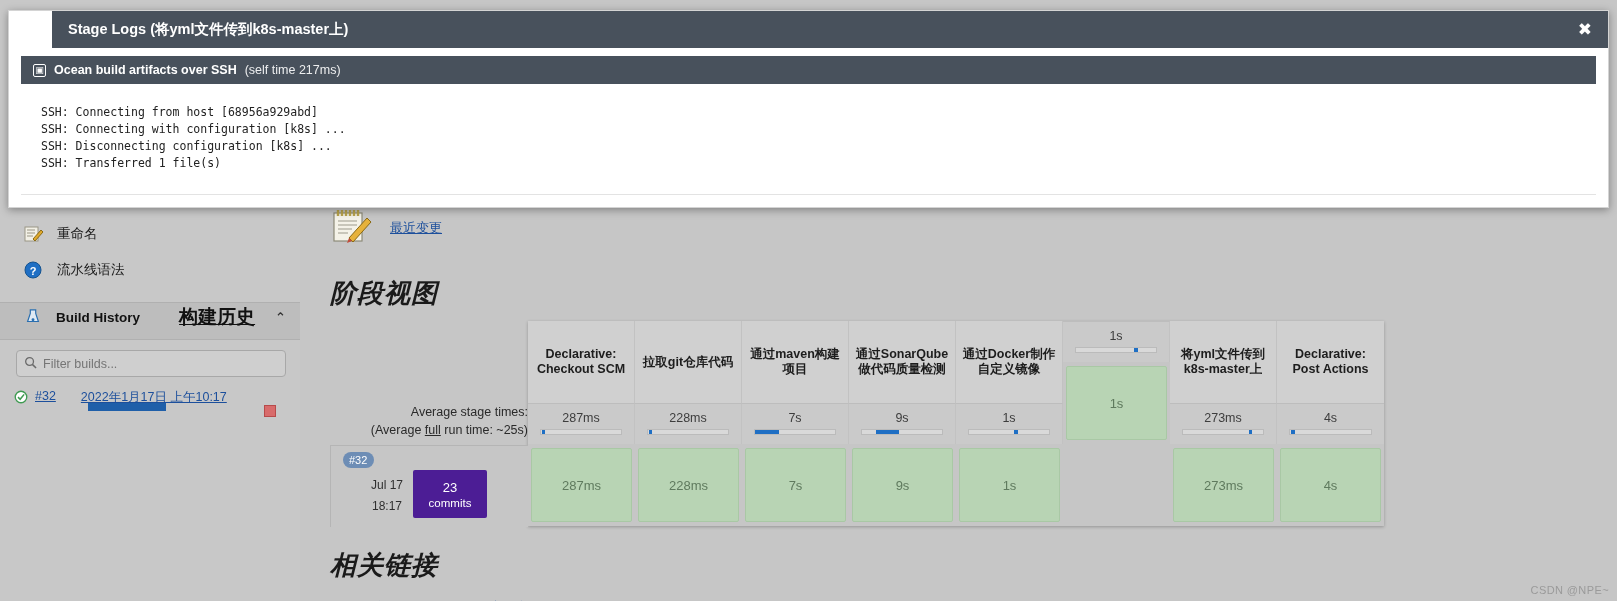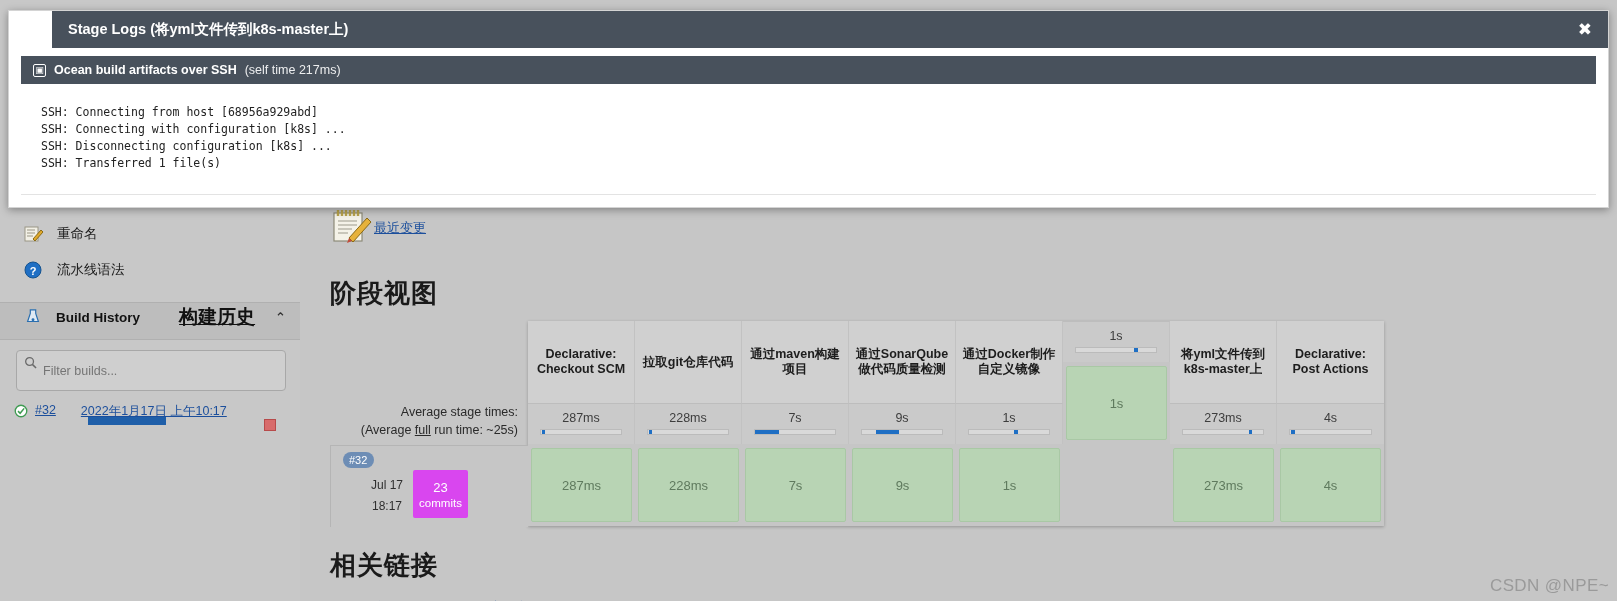--- a/index.html
+++ b/index.html
@@ -61,21 +61,21 @@
   }
   #bh-head .spacer { flex: 1; }
   #bh-head .zh {
     font-weight: bold; color: #111; text-decoration: underline;
     font-size: 19px; cursor: pointer;
   }
   #bh-head .chev { font-size: 13px; color: #333; margin-left: 8px; cursor: pointer; }
 
   #filter-wrap { padding: 10px 14px 6px 16px; }
   #filter {
-    width: 100%; height: 41px;
+    width: 100%; height: 27px;
     border: 1px solid #a8a8a8; border-radius: 4px;
     background: #cfcfcf;
     font-size: 12.5px; color: #555;
     padding: 0 8px 0 26px;
     outline: none;
     font-family: "Liberation Sans", sans-serif;
   }
   #filter-wrap { position: relative; }
   #filter-mag {
     position: absolute; left: 24px; top: 16px;
@@ -110,46 +110,45 @@
   #disable-btn {
     position: absolute; right: 32px; top: 176px;
     background: #1f5fa9;
     border: 1px solid #174a85;
     color: #fff; font-size: 12.5px; font-weight: bold;
     padding: 6px 14px; border-radius: 3px;
     cursor: pointer;
   }
 
   #recent-changes {
-    display: flex; align-items: center; gap: 0;
+    display: flex; align-items: center; gap: 16px;
     margin: 206px 0 0 14px;
   }
   #recent-changes .rc-link {
     color: #1c4f9c; text-decoration: underline; font-size: 13px;
     cursor: pointer;
   }
 
   h2.sec {
     font-size: 26px; font-weight: bold; color: #1a1a1a;
-    margin: 26px 0 10px 14px; letter-spacing: 1px;
+    margin: 26px 0 10px 14px; letter-spacing: 1px; font-style: italic;
   }
   h2.sec2 { margin-top: 22px; }
 
   
   #stage-view {
     position: relative;
     margin-left: 14px;
     display: flex;
     align-items: flex-start;
   }
   #labels-col {
     width: 198px; flex: 0 0 198px;
     padding-top: 82px;
     text-align: right;
-    padding-right: 10px;
     font-size: 12.5px;
     color: #2a2a2a;
     line-height: 18px;
   }
   #labels-col u { text-decoration: underline; }
 
   #grid { display: flex; box-shadow: 0 1px 3px rgba(0,0,0,.25); }
   .col { width: 107px; flex: 0 0 107px; }
 
   .hcell {
@@ -209,21 +208,21 @@
   #bmeta-inner {
     position: absolute; left: 30px; top: 24px;
     display: flex; align-items: stretch; gap: 0;
   }
   #bdatecol {
     width: 52px; text-align: center; font-size: 12px; color: #2f2f2f;
     display: flex; flex-direction: column; justify-content: space-around;
     padding: 4px 0 2px;
   }
   #commits {
-    width: 55px; height: 48px; background: #d946ef;
+    width: 74px; height: 48px; background: #4c1d95;
     color: #fff; font-size: 11.5px;
     display: flex; flex-direction: column;
     align-items: center; justify-content: center;
     border-radius: 2px;
     cursor: pointer;
   }
   #commits .cnum { font-size: 13px; margin-bottom: 2px; }
 
   
   #links { margin: 16px 0 0 14px; }
@@ -234,21 +233,21 @@
   
   #pointer {
     position: absolute; left: 152px; top: 176px;
     width: 26px; height: 30px; z-index: 40;
     pointer-events: none;
   }
 
   
   #wm {
     position: absolute; right: 8px; bottom: 5px;
-    font-size: 17px; color: #9a9a9a; letter-spacing: .4px;
+    font-size: 11px; color: #9a9a9a; letter-spacing: .4px;
     z-index: 60;
   }
 
   
   #modal {
     position: absolute; left: 8px; top: 10px;
     width: 1601px;
     z-index: 50;
     background: #fff;
     border: 1px solid #d4d4d4;

